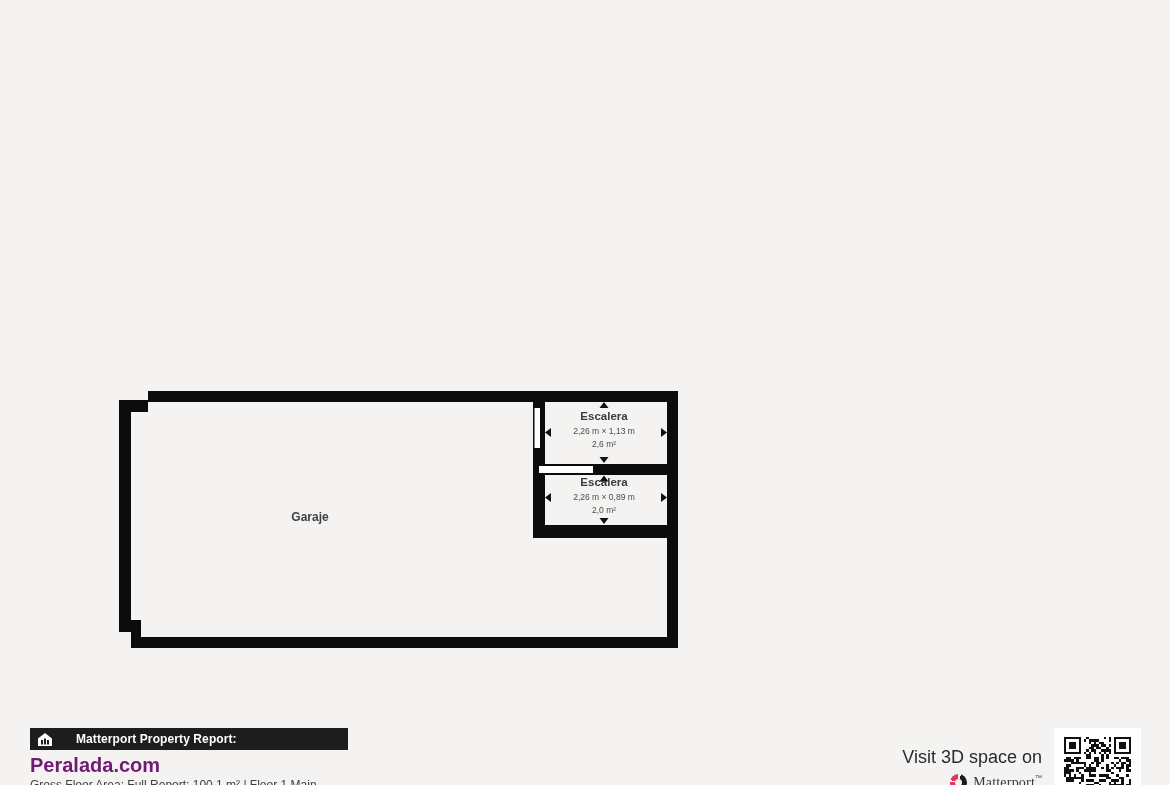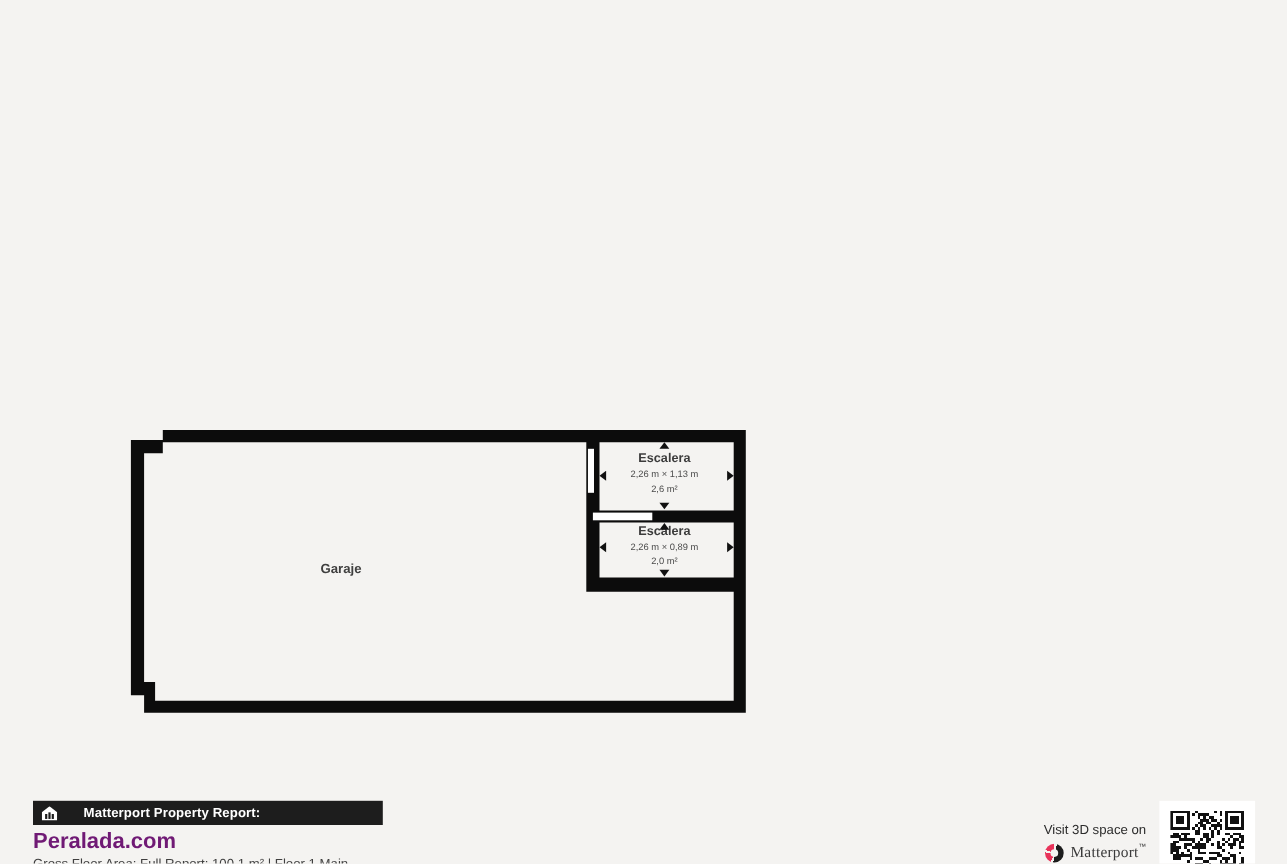--- a/index.html
+++ b/index.html
@@ -20,21 +20,21 @@
     position:absolute;left:30px;top:728px;width:318px;height:22px;
     background:#1d1d1d;display:flex;align-items:center;gap:24px;
     padding-left:8px;box-sizing:border-box;
   }
   .report-bar span{color:#ffffff;font-weight:bold;font-size:12px;letter-spacing:.1px;}
   .site-name{position:absolute;left:30px;top:754px;font-size:20px;font-weight:bold;color:#701a75;}
   .summary-line{position:absolute;left:30px;top:778px;font-size:12px;color:#3f3f3f;white-space:nowrap;}
 
   
   .visit-block{position:absolute;left:900px;top:747px;width:142px;text-align:right;}
-  .visit-text{font-size:12px;color:#2b2b2b;}
+  .visit-text{font-size:18px;color:#2b2b2b;}
   .brand-row{display:flex;justify-content:flex-end;align-items:center;gap:6px;margin-top:5px;}
   .mp-mark{
     width:17px;height:17px;border-radius:50%;position:relative;flex:0 0 auto;
     background:conic-gradient(from 18deg,#1c1c1c 0 168deg,rgba(0,0,0,0) 168deg 184deg,
                #e8335a 184deg 256deg,rgba(0,0,0,0) 256deg 270deg,
                #e8335a 270deg 338deg,rgba(0,0,0,0) 338deg 360deg);
   }
   .mp-mark::after{
     content:"";position:absolute;left:5px;top:5px;width:7px;height:7px;
     border-radius:50%;background:#f4f3f1;

